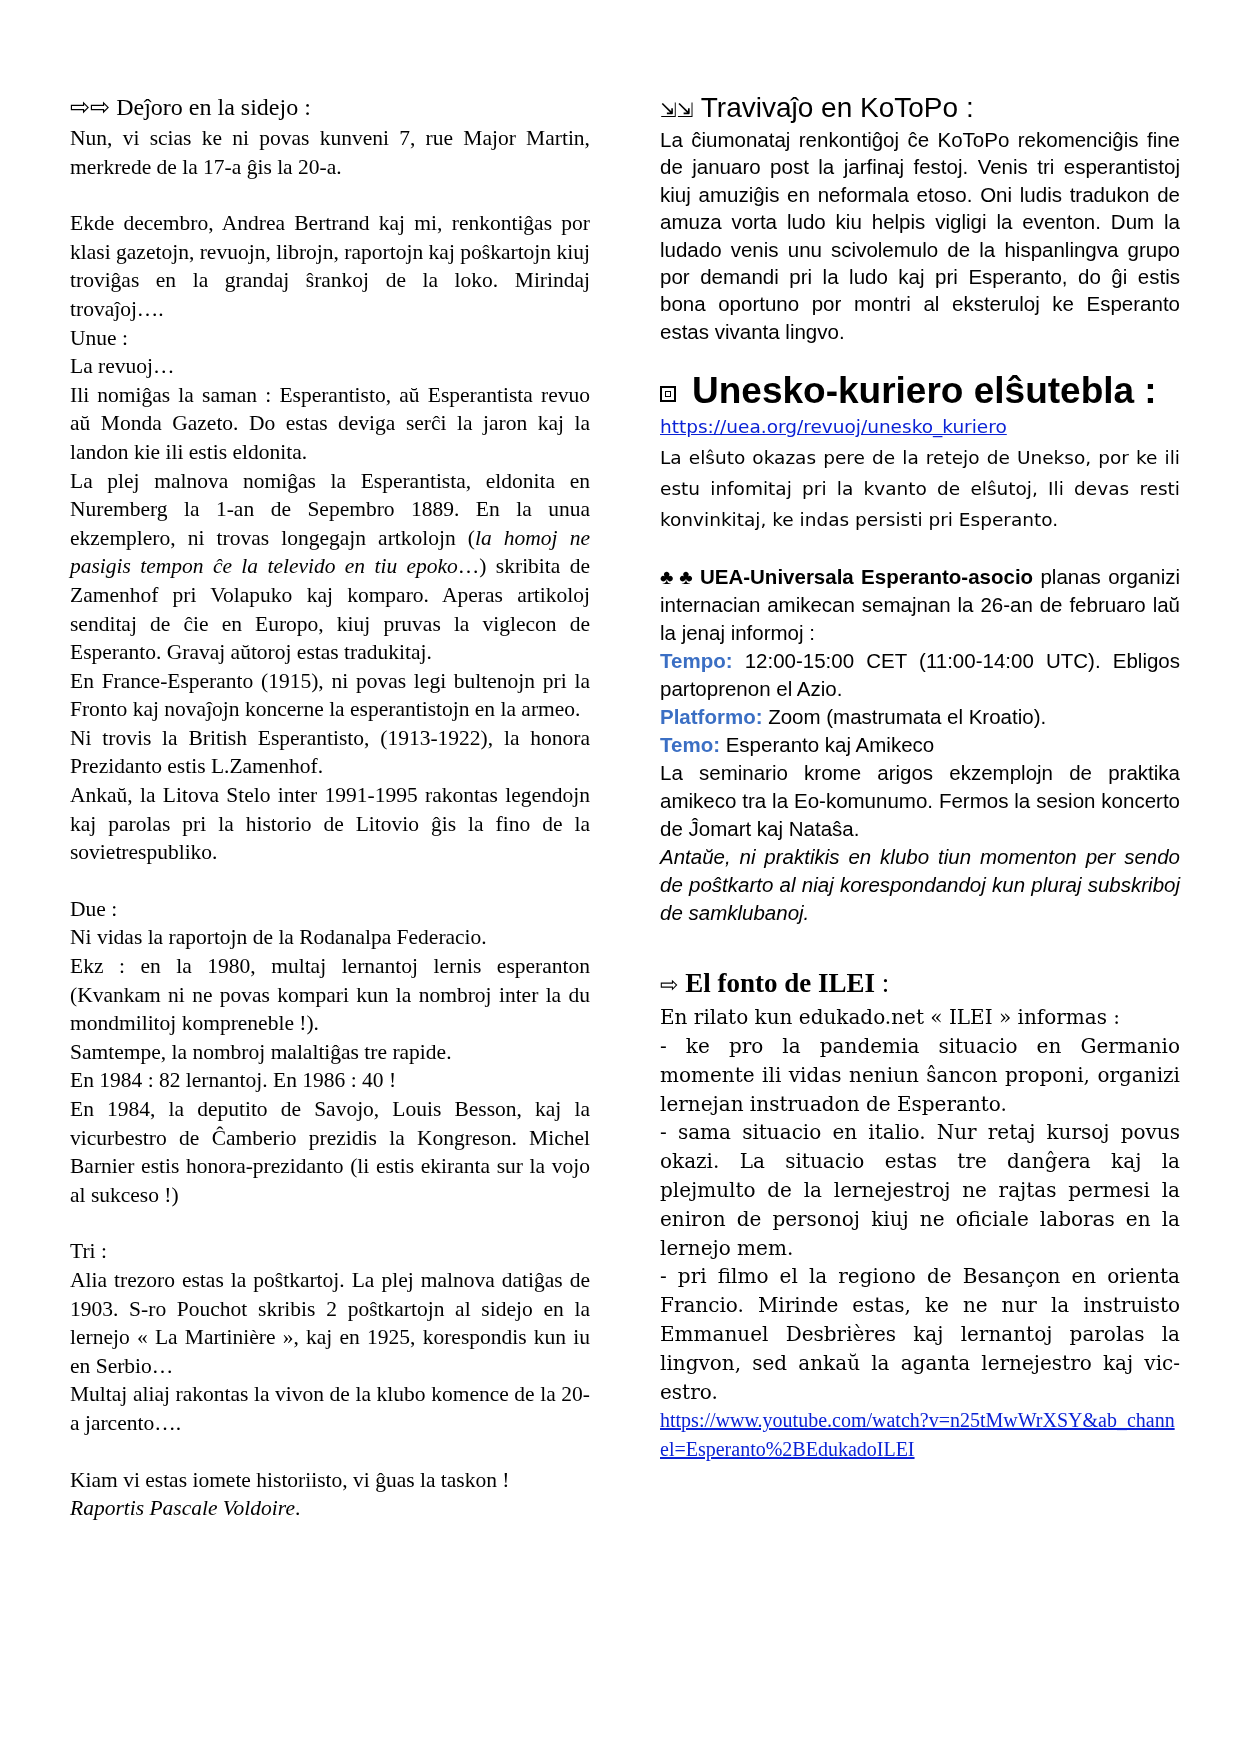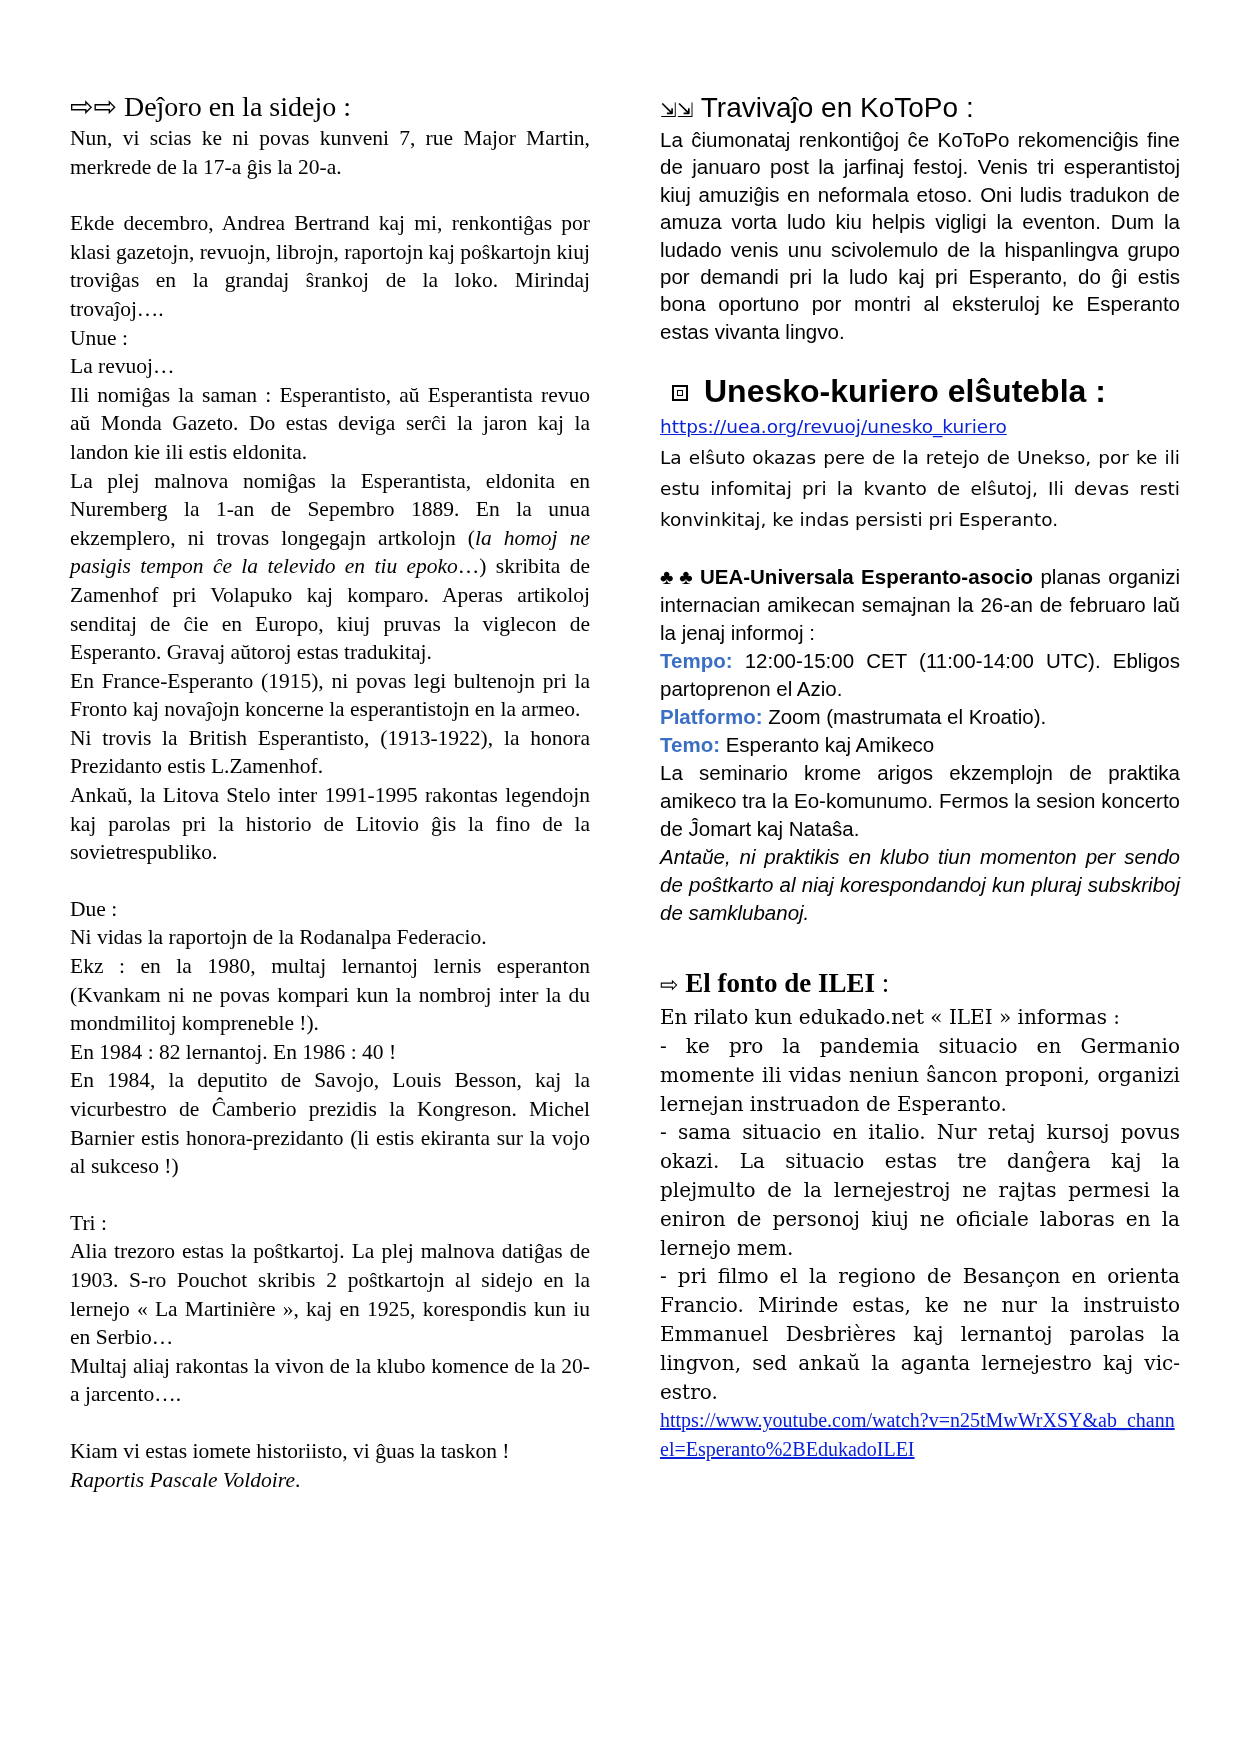--- a/index.html
+++ b/index.html
@@ -1,27 +1,27 @@
 <!DOCTYPE html>
 <html><head>
 <meta charset="utf-8">
 <style>
   html, body { margin: 0; padding: 0; background: #ffffff; }
   body { width: 1239px; height: 1754px; position: relative; overflow: hidden; color: #000; }
   .col { position: absolute; top: 92px; width: 520px; }
   .left { left: 70px; font-family: "Liberation Serif", serif; font-size: 21.5px; line-height: 28.6px; }
   .right { left: 660px; width: 520px; }
   .just { text-align: justify; margin: 0; }
-  .h-left { font-size: 28px; margin: 0 0 2px 0; line-height: 30px; }
+  .h-left { font-size: 24px; margin: 0 0 2px 0; line-height: 30px; }
   .gap { height: 28px; }
   .sans { font-family: "Liberation Sans", sans-serif; }
   .r1 { font-size: 20.5px; line-height: 27.4px; }
   .r1 h2 { font-size: 28px; font-weight: normal; margin: 0; line-height: 32px; }
   .r2 { font-family: "DejaVu Sans", sans-serif; font-size: 18.5px; line-height: 31px; margin-top: 30px; }
-  .r2 h2 { font-family: "Liberation Sans", sans-serif; font-size: 32px; font-weight: bold; margin: 0 0 4px 12px; line-height: 32px; }
+  .r2 h2 { font-family: "Liberation Sans", sans-serif; font-size: 37px; font-weight: bold; margin: 0 0 4px 0; line-height: 32px; }
   .r3 { font-size: 20.5px; line-height: 28px; margin-top: 28px; }
   .r4 { font-family: "DejaVu Serif", serif; font-size: 20px; line-height: 28.8px; margin-top: 40px; }
   .r4 h2 { font-family: "Liberation Serif", serif; font-size: 27px; font-weight: bold; margin: 0 0 2px 0; line-height: 32px; }
   .r4 .link { font-family: "Liberation Serif", serif; font-size: 20px; line-height: 24px; word-break: break-all; }
   a.link { color: #0b22d6; text-decoration: underline; }
   .label-blue { color: #3b6fc4; font-weight: bold; }
   .b { font-weight: bold; }
   .icon { display: inline-block; }
   .sq-icon { display: inline-block; width: 16px; height: 16px; border: 2px solid #000; position: relative; vertical-align: 1px; margin-right: 16px; box-sizing: border-box; }
   .sq-icon::after { content: ""; position: absolute; left: 3px; top: 3px; width: 6px; height: 6px; border: 1.5px solid #000; box-sizing: border-box; }
@@ -42,20 +42,21 @@
   <p class="just">La revuoj…</p>
   <p class="just">Ili nomiĝas la saman : Esperantisto, aŭ Esperantista revuo aŭ Monda Gazeto. Do estas deviga serĉi la jaron kaj la landon kie ili estis eldonita.</p>
   <p class="just"><span>La plej malnova nomiĝas la Esperantista, eldonita en Nuremberg la 1-an de Sepembro 1889. En la unua ekzemplero, ni trovas longegajn artkolojn (</span><span class="it">la homoj ne pasigis tempon ĉe la televido en tiu epoko</span><span>…) skribita de Zamenhof pri Volapuko kaj komparo. Aperas artikoloj senditaj de ĉie en Europo, kiuj pruvas la viglecon de Esperanto. Gravaj aŭtoroj estas tradukitaj.</span></p>
   <p class="just">En France-Esperanto (1915), ni povas legi bultenojn pri la Fronto kaj novaĵojn koncerne la esperantistojn en la armeo.</p>
   <p class="just">Ni trovis la British Esperantisto, (1913-1922), la honora Prezidanto estis L.Zamenhof.</p>
   <p class="just">Ankaŭ, la Litova Stelo inter 1991-1995 rakontas legendojn kaj parolas pri la historio de Litovio ĝis la fino de la sovietrespubliko.</p>
   <div class="gap"></div>
   <p class="just">Due :</p>
   <p class="just">Ni vidas la raportojn de la Rodanalpa Federacio.</p>
   <p class="just">Ekz : en la 1980, multaj lernantoj lernis esperanton (Kvankam ni ne povas kompari kun la nombroj inter la du mondmilitoj kompreneble !).</p>
+  <p class="just">Samtempe, la nombroj malaltiĝas tre rapide.</p>
   <p class="just">En 1984 : 82 lernantoj. En 1986 : 40 !</p>
   <p class="just">En 1984, la deputito de Savojo, Louis Besson, kaj la vicurbestro de Ĉamberio prezidis la Kongreson. Michel Barnier estis honora-prezidanto (li estis ekiranta sur la vojo al sukceso !)</p>
   <div class="gap"></div>
   <p class="just">Tri :</p>
   <p class="just">Alia trezoro estas la poŝtkartoj. La plej malnova datiĝas de 1903. S-ro Pouchot skribis 2 poŝtkartojn al sidejo en la lernejo « La Martinière », kaj en 1925, korespondis kun iu en Serbio…</p>
   <p class="just">Multaj aliaj rakontas la vivon de la klubo komence de la 20-a jarcento….</p>
   <div class="gap"></div>
   <p class="just">Kiam vi estas iomete historiisto, vi ĝuas la taskon !</p>
   <p class="just"><span class="it">Raportis Pascale Voldoire</span><span>.</span></p>
 </div>

